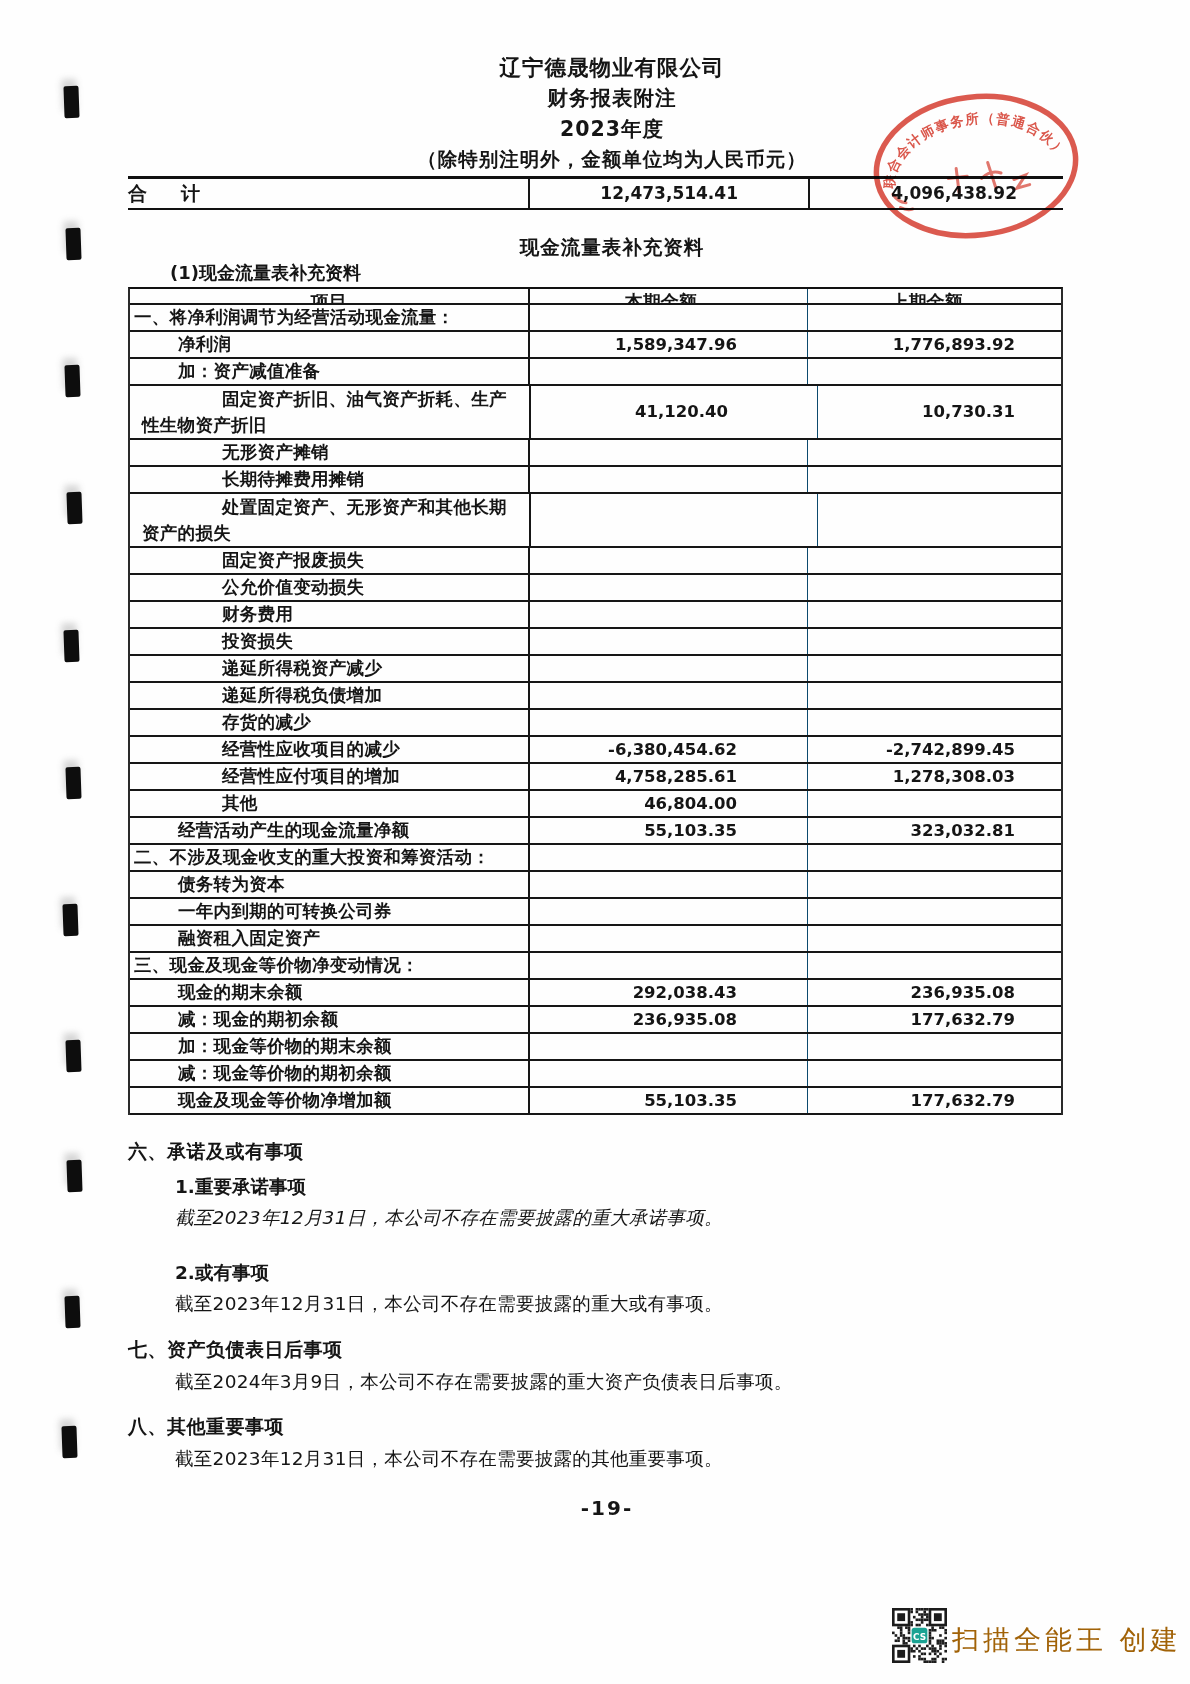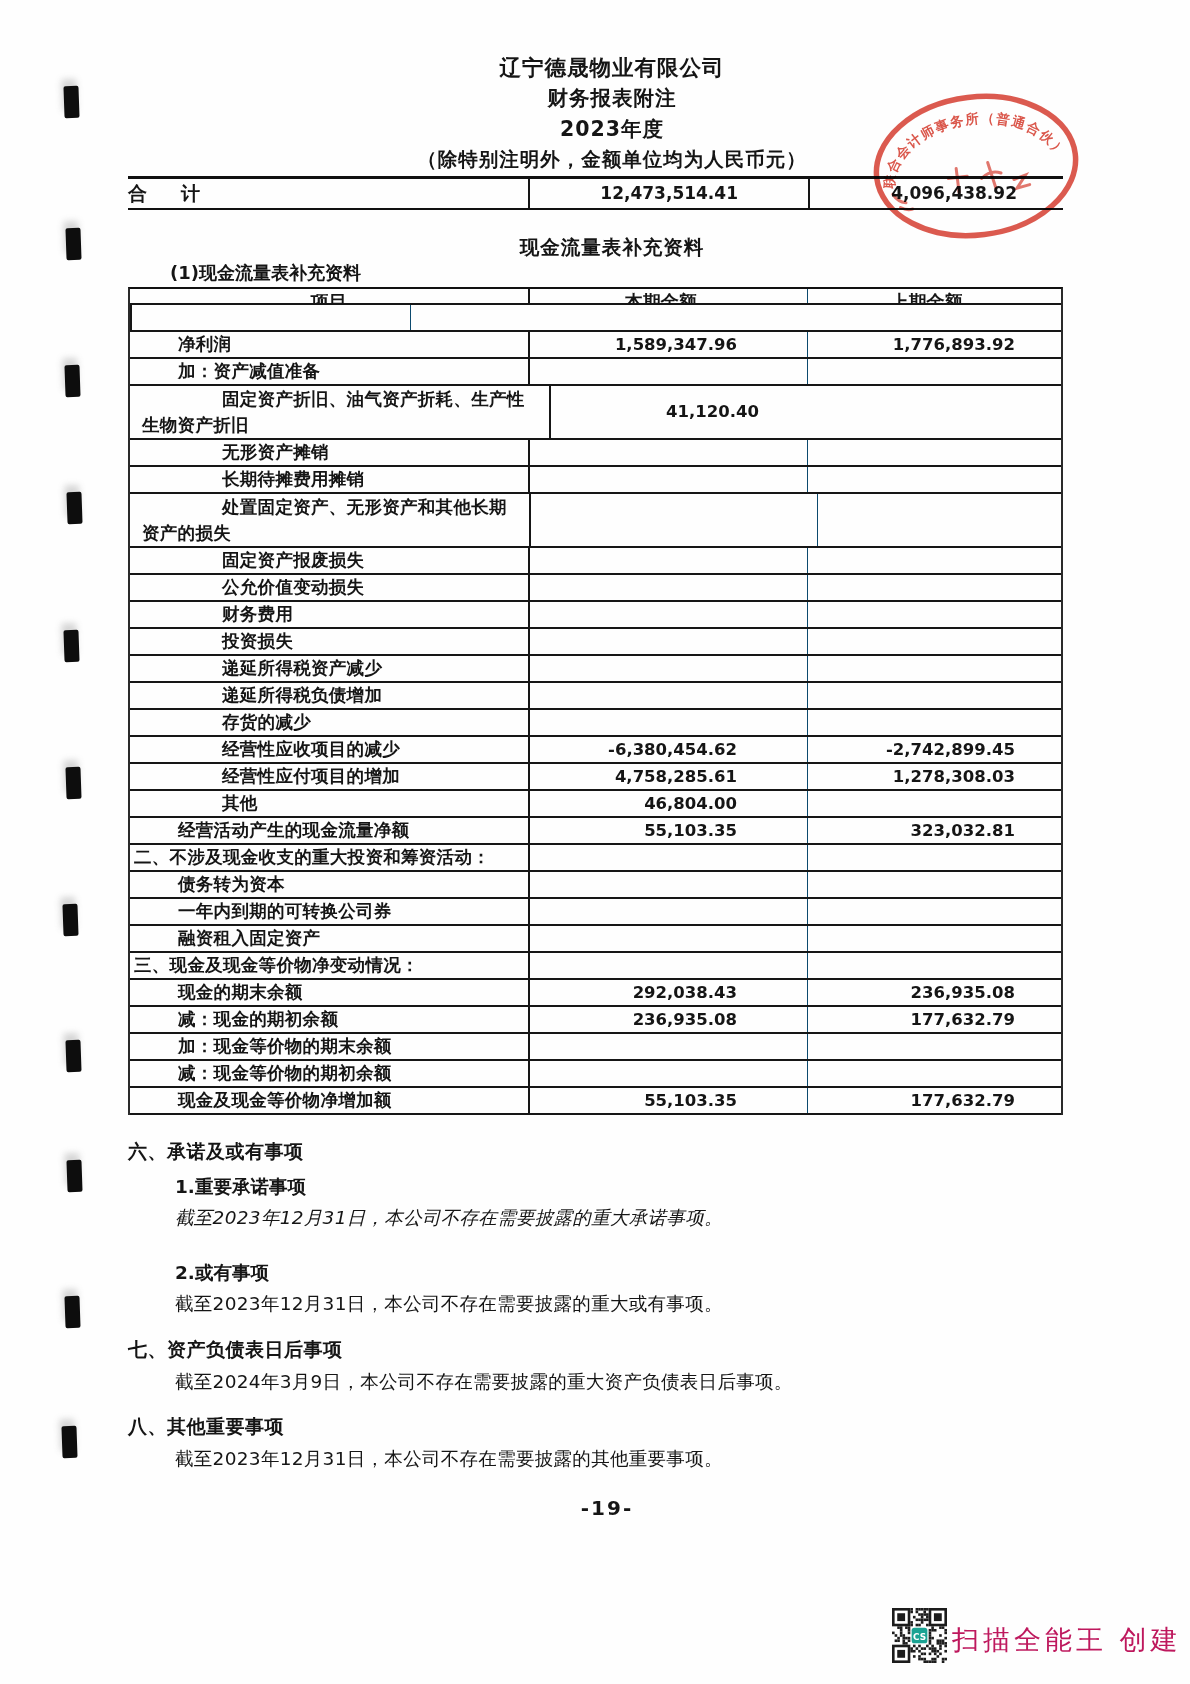--- a/index.html
+++ b/index.html
@@ -67,21 +67,21 @@
   .sec6 .body2{margin-top:5px;}
   .sec7{top:1336px;}
   .sec7 .body{margin-top:7px;}
   .sec8{top:1413px;}
   .sec8 .body{margin-top:7px;}
 
   
   .page-number{position:absolute;top:1496px;left:0;width:1190px;text-align:center;transform:translateX(12px);
     font-size:20px;font-weight:600;letter-spacing:2px;}
   .qr{position:absolute;left:892px;top:1608px;width:55px;height:55px;}
-  .scanner-caption{position:absolute;left:952px;top:1622px;font-size:27px;color:#be185d;letter-spacing:4px;font-weight:400;}
+  .scanner-caption{position:absolute;left:952px;top:1622px;font-size:27px;color:#a16207;letter-spacing:4px;font-weight:400;}
 
   
   .binder-mark{position:absolute;width:15px;height:32px;background:#0d0d0d;border-radius:2px;
     transform:rotate(-2deg);box-shadow:-2px -7px 6px rgba(110,110,110,.28);}
 </style>
 </head>
 <body>
 
 <div class="page">
 
@@ -120,36 +120,38 @@
   <div class="supp-subheading">(1)现金流量表补充资料</div>
 
   <div class="supp-table">
     <div class="t-row t-head">
       <div class="cell c-label">项目</div>
       <div class="cell c-cur">本期金额</div>
       <div class="cell c-prev">上期金额</div>
     </div>
     <div>
         <div class="t-row">
+          <div class="cell c-label ind0">一、将净利润调节为经营活动现金流量：</div>
           <div class="cell c-cur"></div>
           <div class="cell c-prev"></div>
         </div>
         <div class="t-row">
           <div class="cell c-label ind1">净利润</div>
           <div class="cell c-cur">1,589,347.96</div>
           <div class="cell c-prev">1,776,893.92</div>
         </div>
         <div class="t-row">
           <div class="cell c-label ind1">加：资产减值准备</div>
           <div class="cell c-cur"></div>
           <div class="cell c-prev"></div>
         </div>
         <div class="t-row tall">
           <div class="cell c-label ind2">固定资产折旧、油气资产折耗、生产性生物资产折旧</div>
           <div class="cell c-cur">41,120.40</div>
+          <div class="cell c-prev">10,730.31</div>
         </div>
         <div class="t-row">
           <div class="cell c-label ind2">无形资产摊销</div>
           <div class="cell c-cur"></div>
           <div class="cell c-prev"></div>
         </div>
         <div class="t-row">
           <div class="cell c-label ind2">长期待摊费用摊销</div>
           <div class="cell c-cur"></div>
           <div class="cell c-prev"></div>

